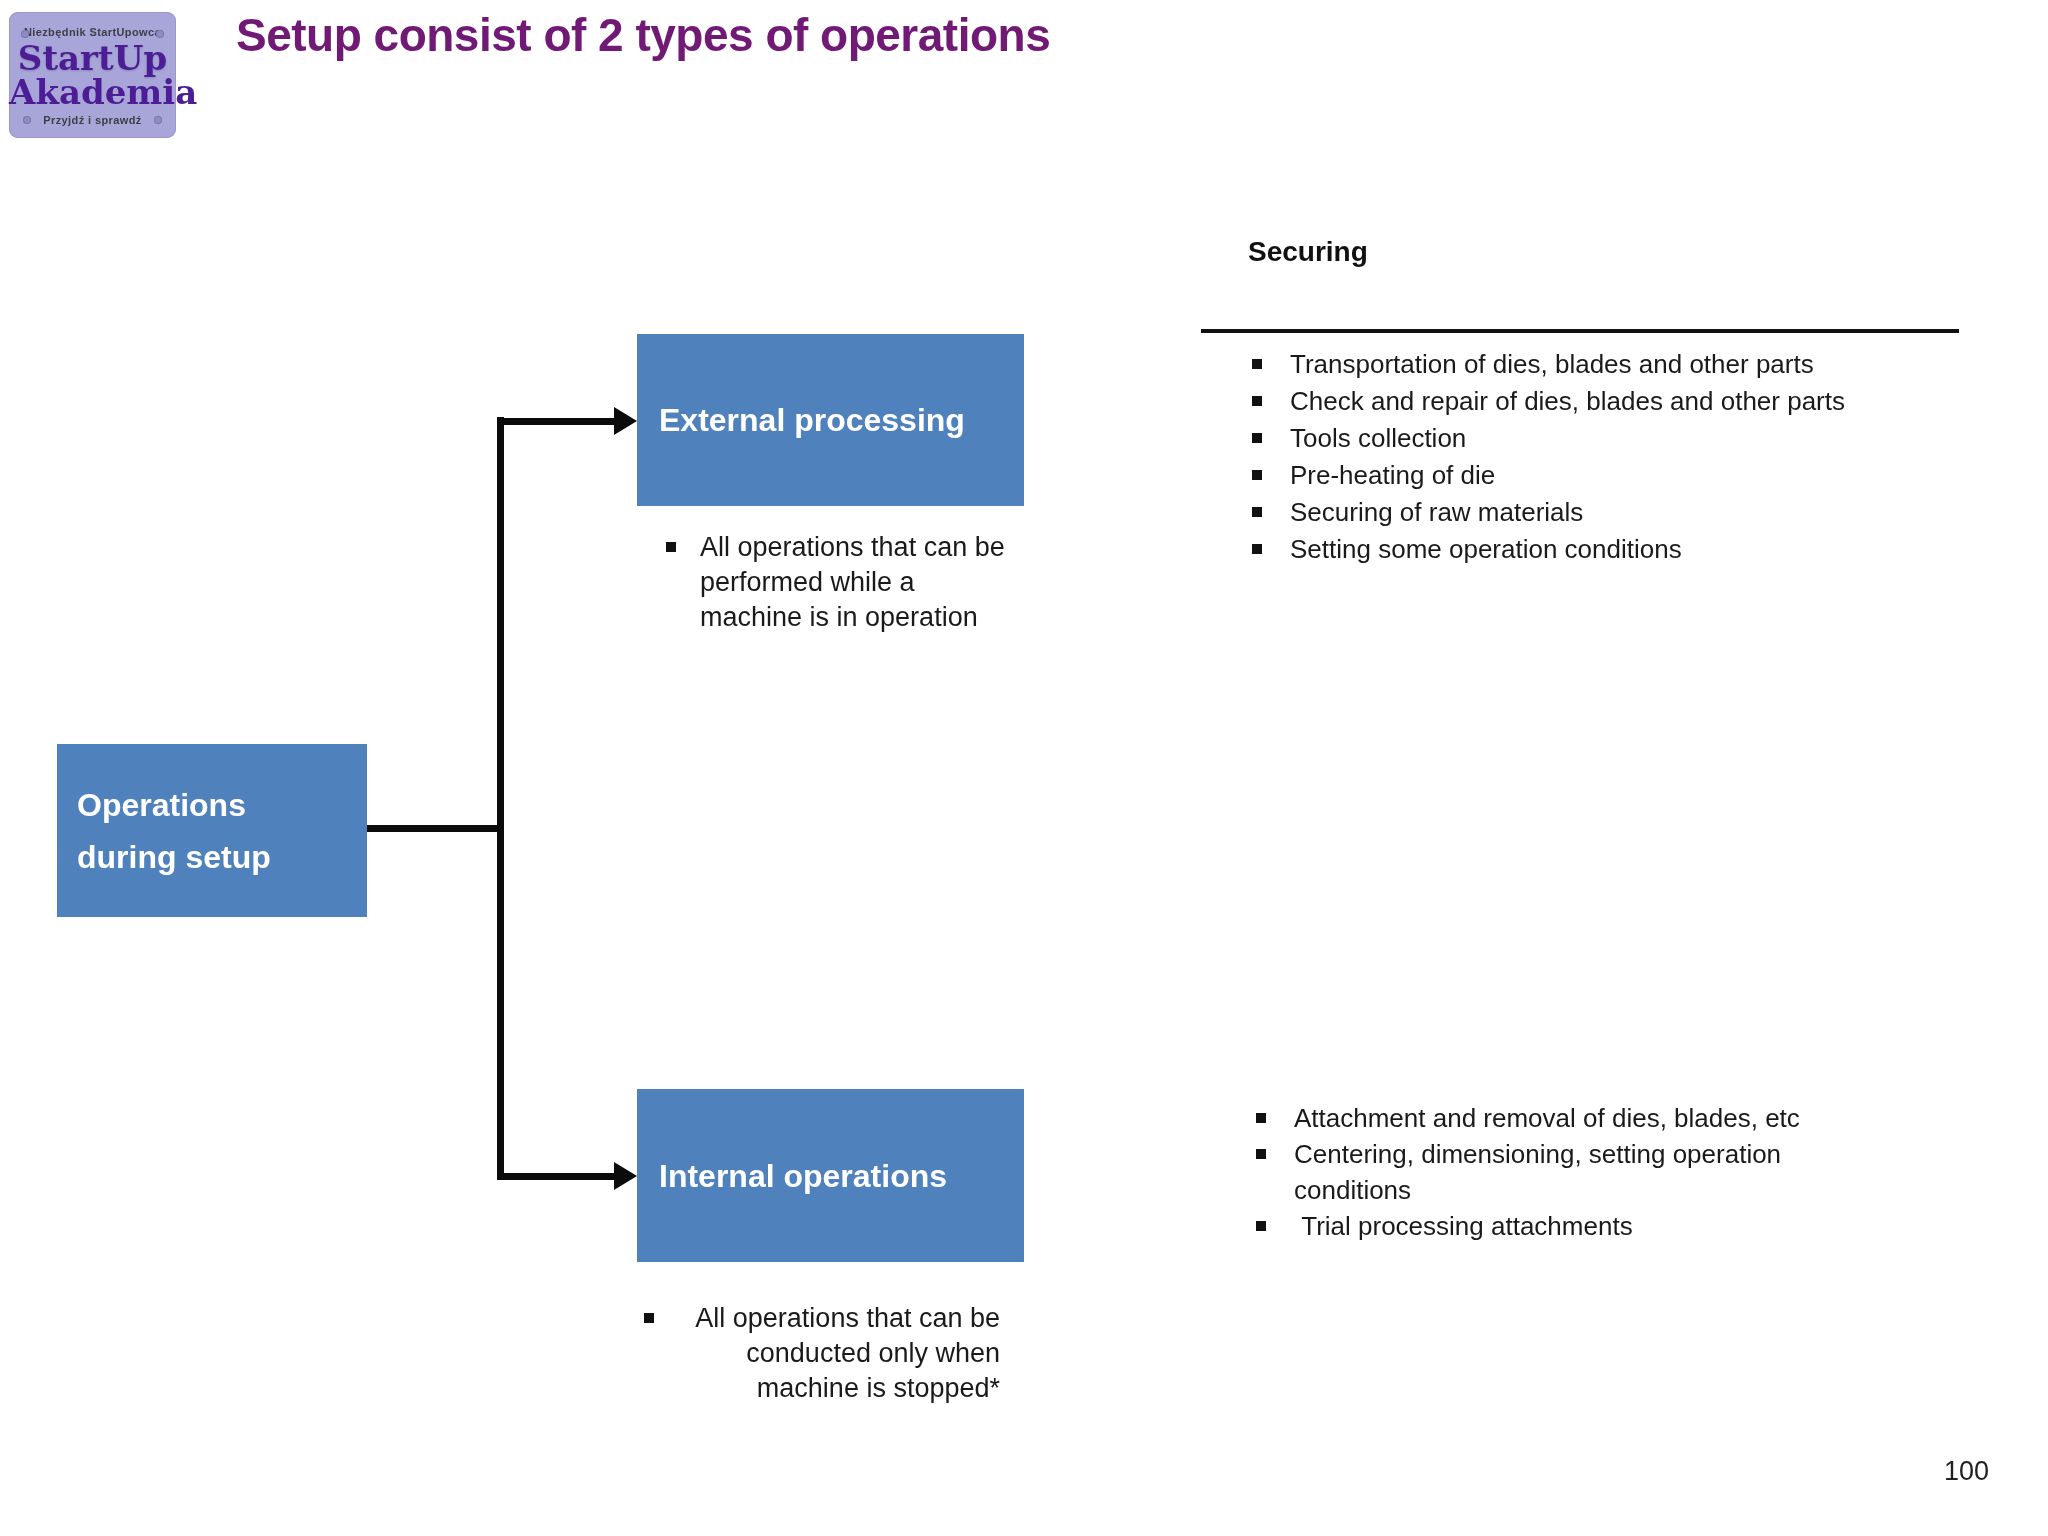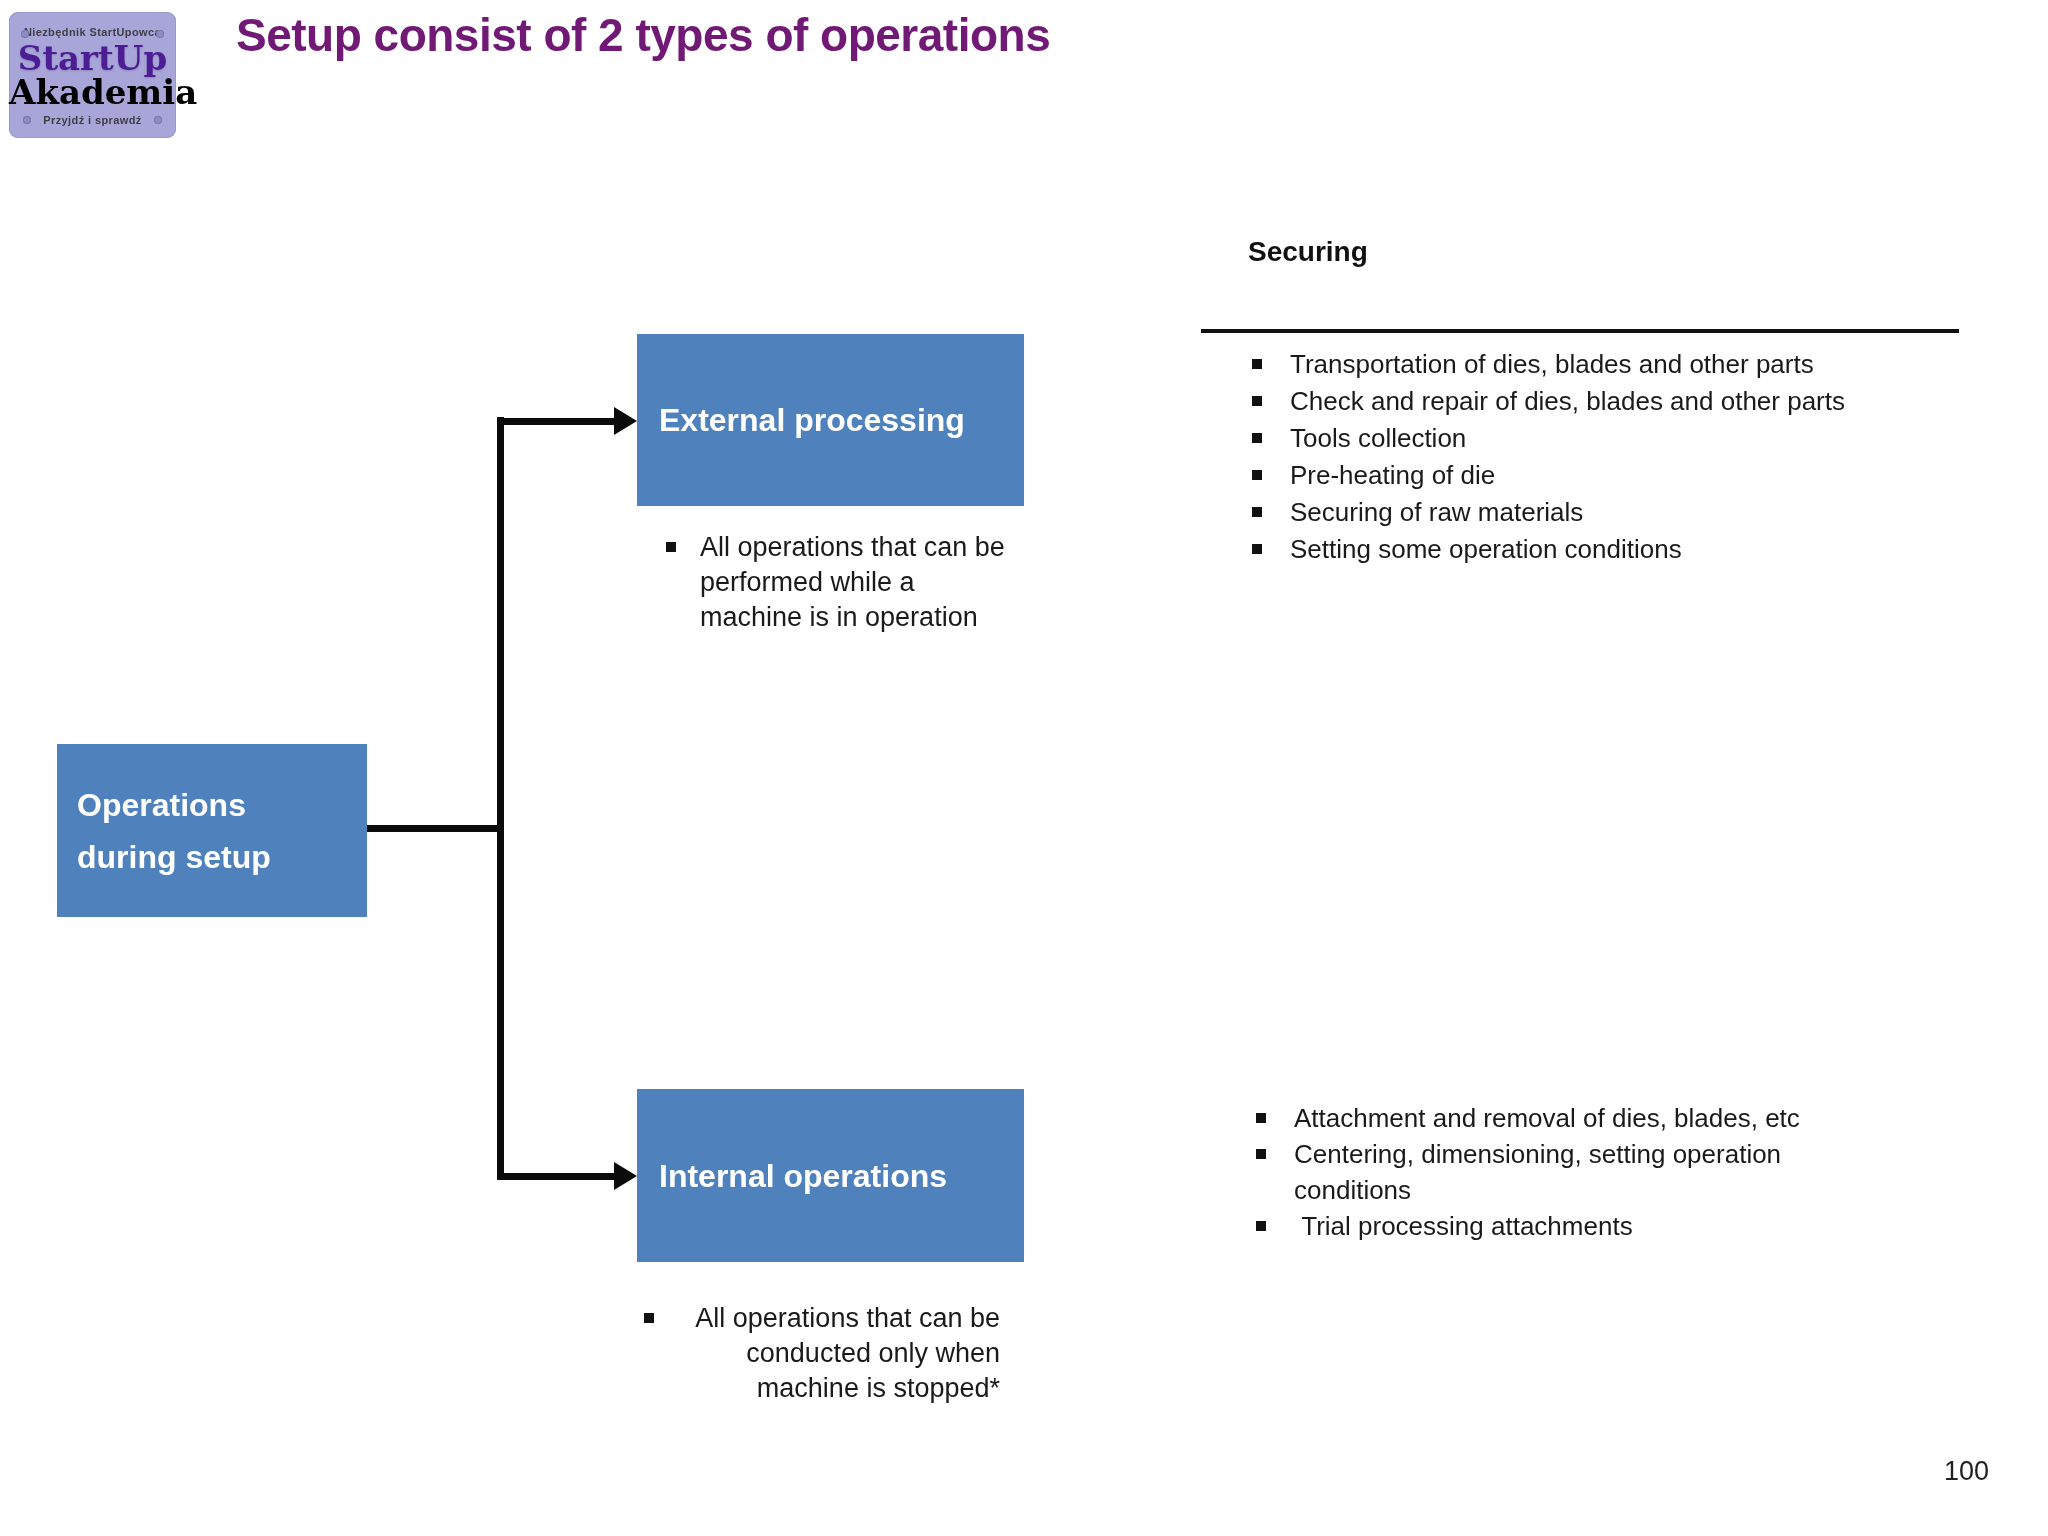--- a/index.html
+++ b/index.html
@@ -8,21 +8,21 @@
     font-family:"Liberation Sans","DejaVu Sans",sans-serif;color:#1a1a1a;
   }
   
   .logo{
     position:absolute;left:9px;top:12px;width:167px;height:126px;
     background:#a8a6d8;border-radius:9px;text-align:center;
     box-shadow:0 0 0 1px #9a98cc inset;
   }
   .logo-top{margin-top:14px;font-size:11px;font-weight:bold;color:#3d3d46;letter-spacing:.4px;}
   .logo-main{font-family:"DejaVu Serif","Liberation Serif",serif;font-weight:bold;font-size:34px;color:#4c1d95;line-height:34px;margin-top:3px;text-shadow:0 1px 2px rgba(80,80,120,.35);}
-  .logo-sub{font-family:"DejaVu Serif","Liberation Serif",serif;font-weight:bold;font-size:34px;color:#000000;line-height:34px;margin-top:0px;}
+  .logo-sub{font-family:"DejaVu Serif","Liberation Serif",serif;font-weight:bold;font-size:34px;color:#4c1d95;line-height:34px;margin-top:0px;}
   .logo-tagline{font-size:11px;font-weight:bold;color:#3d3d46;margin-top:5px;letter-spacing:.4px;}
   .screw{position:absolute;width:8px;height:8px;border-radius:50%;background:#8e8cc2;box-shadow:0 0 0 1px #7a78ae inset;}
   .screw.tl{left:12px;top:18px;} .screw.tr{right:12px;top:18px;}
   .screw.bl{left:14px;bottom:14px;} .screw.br{right:14px;bottom:14px;}
   
   .title{
     position:absolute;left:236px;top:8px;font-size:46px;font-weight:bold;color:#701a75;
     letter-spacing:-.5px;white-space:nowrap;
   }
   

